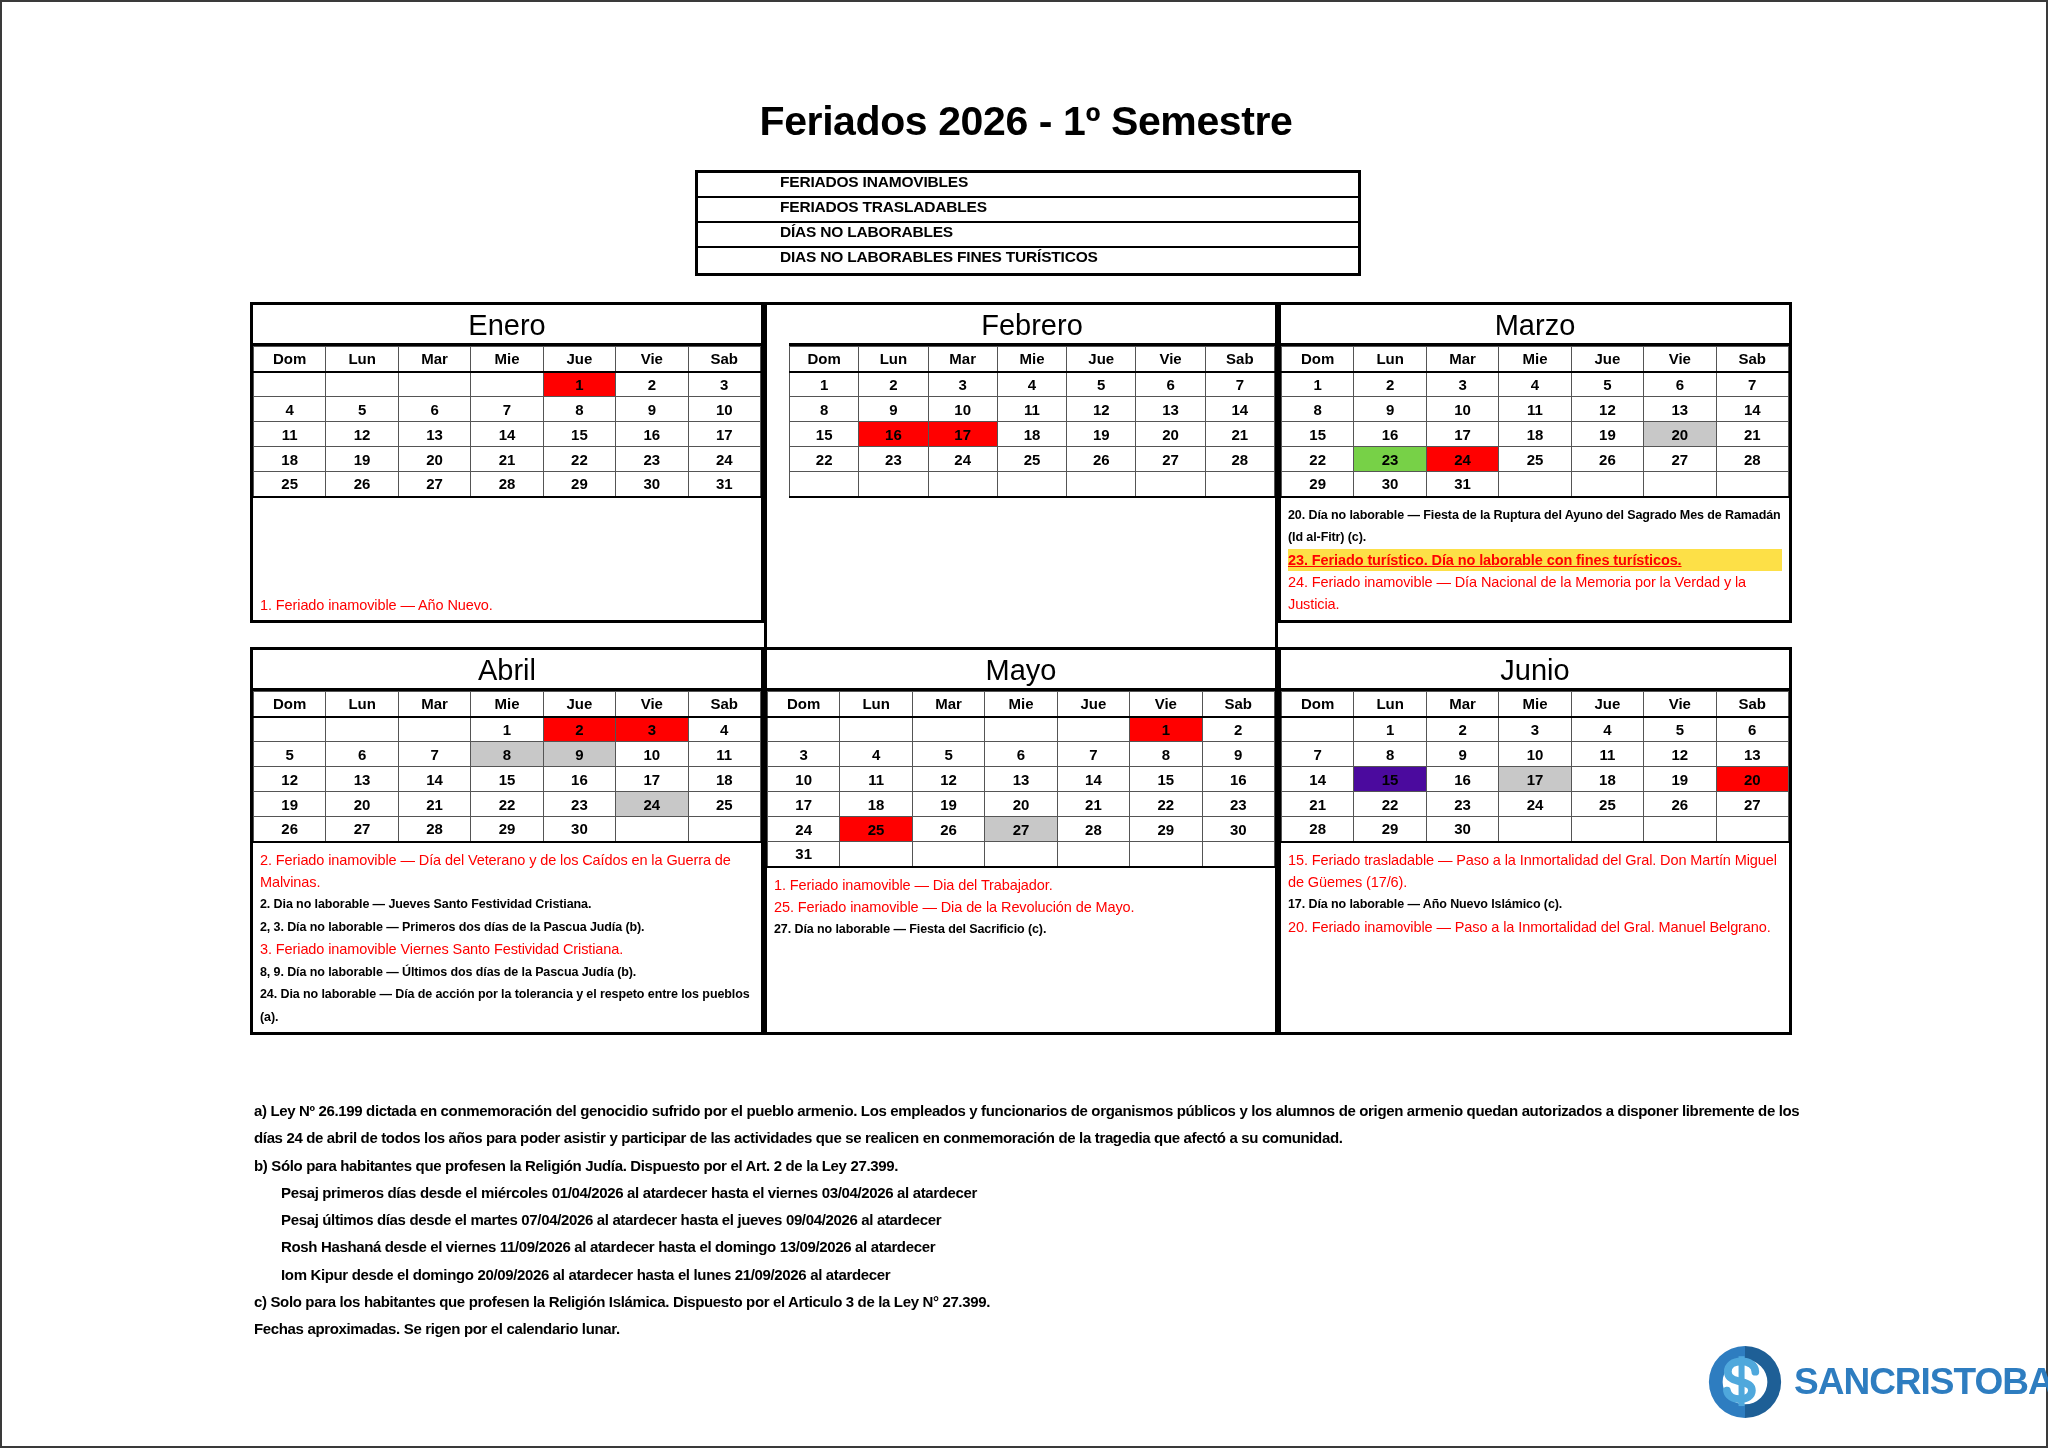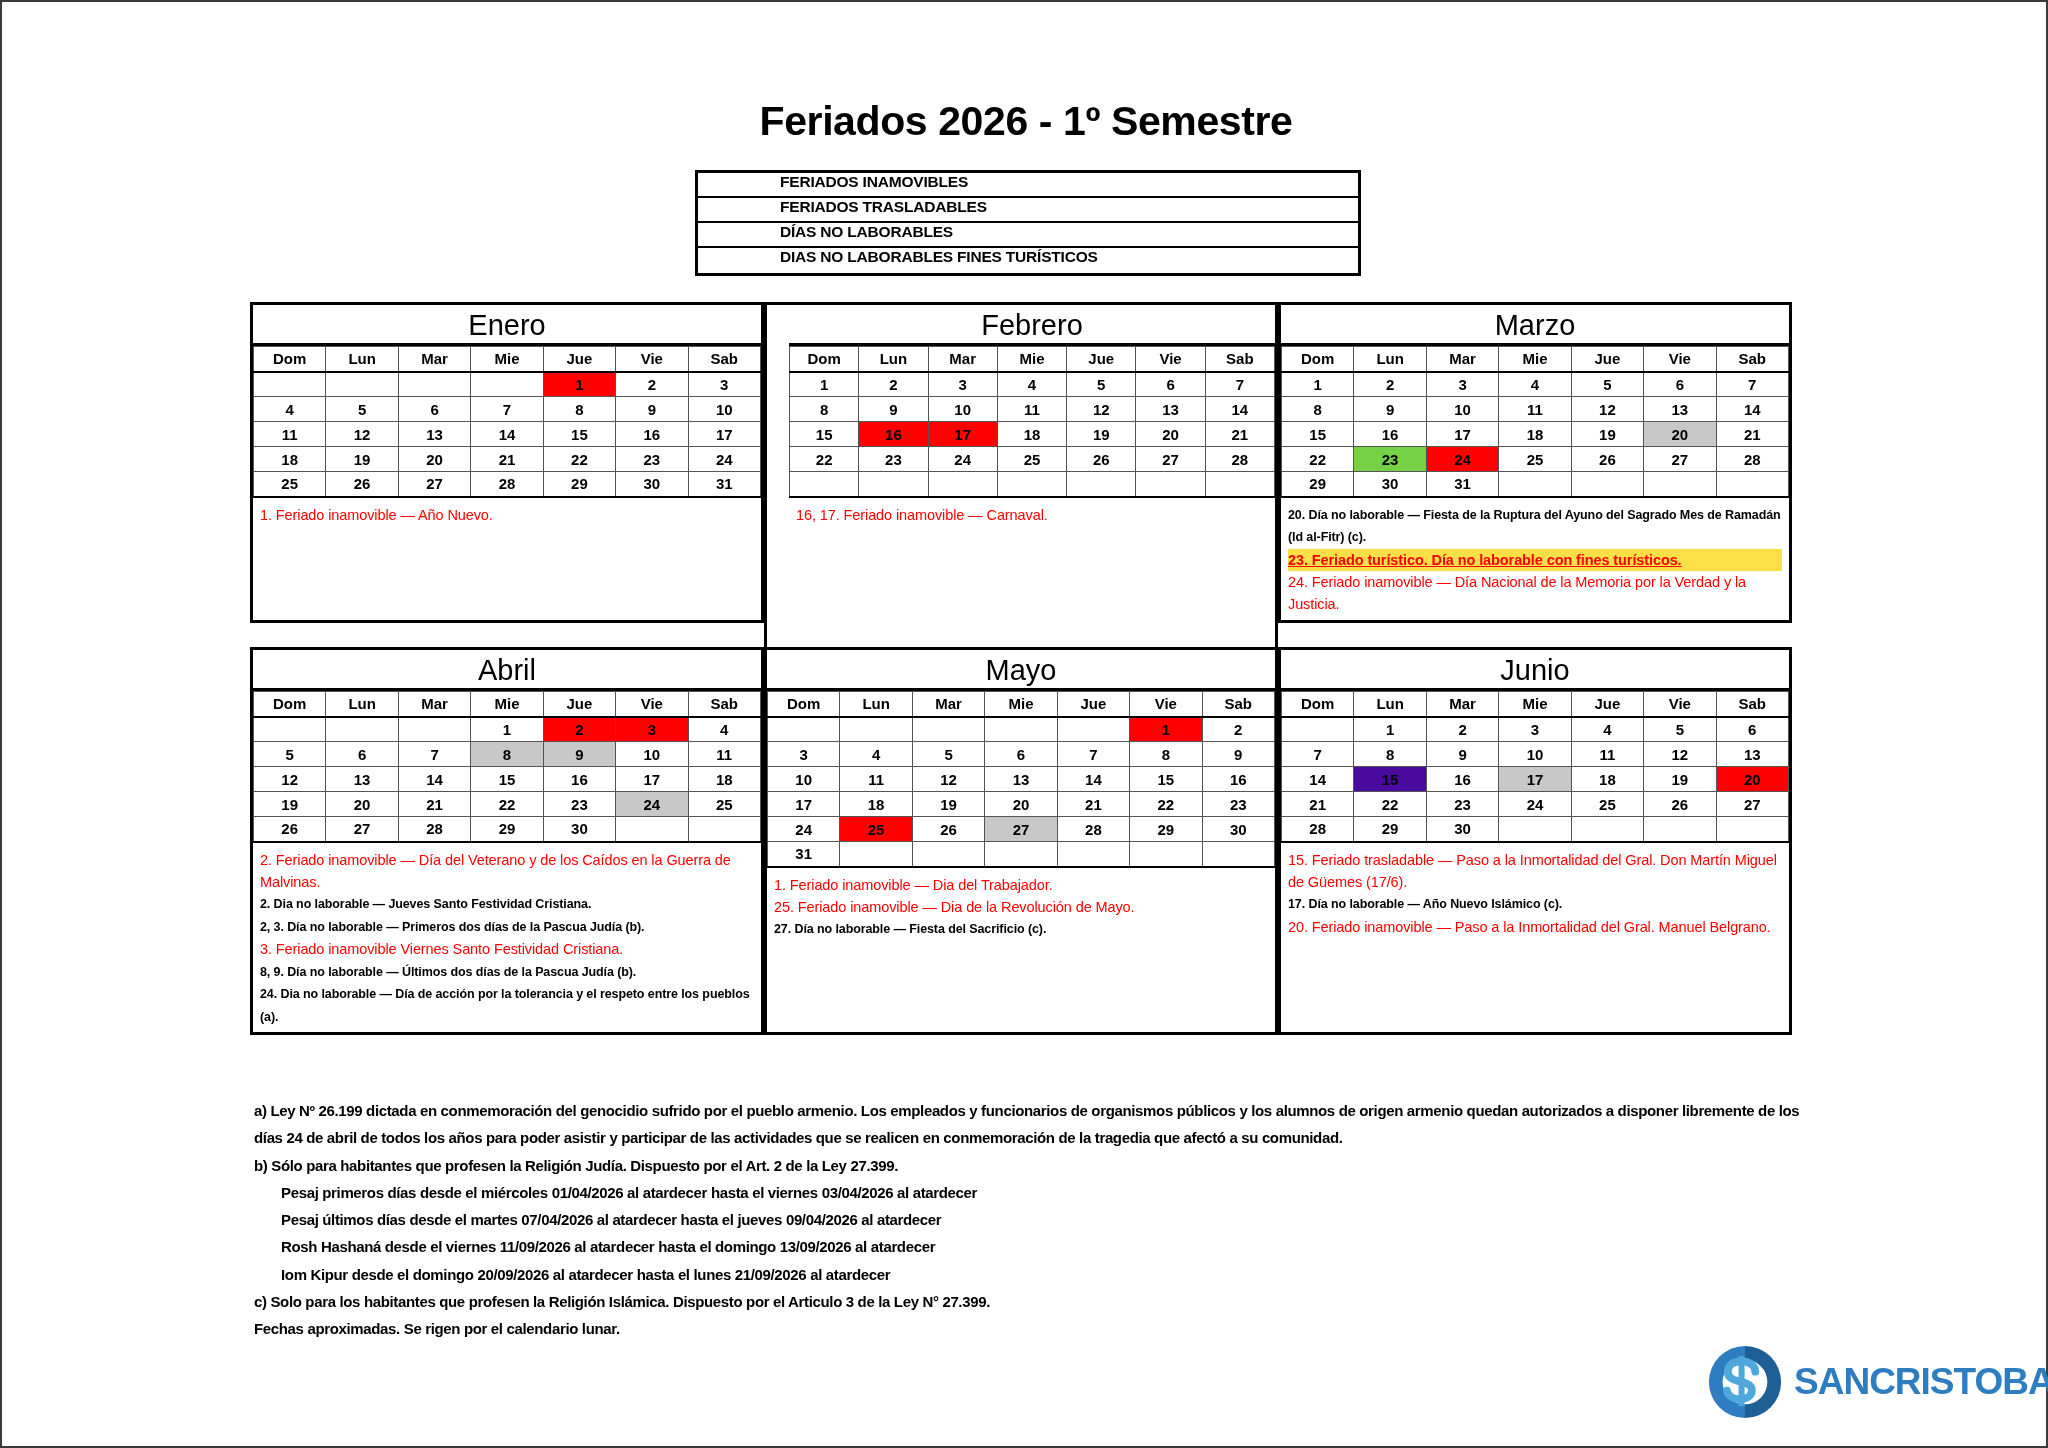--- a/index.html
+++ b/index.html
@@ -111,21 +111,21 @@
   td.empty{}
 
   .notes{
     flex:1;
     padding:6px 7px 4px 7px;
     box-sizing:border-box;
     display:flex;
     flex-direction:column;
     justify-content:flex-start;
   }
-  .notes.center{justify-content:flex-start;border-radius:10px;}
+  .notes.center{justify-content:flex-end;border-radius:10px;}
   .note{
     font-size:14.5px;
     line-height:1.55;
     color:#FF0000;
     font-weight:normal;
     letter-spacing:-0.1px;
   }
   .note.black{
     color:#000;
     font-size:12.5px;

